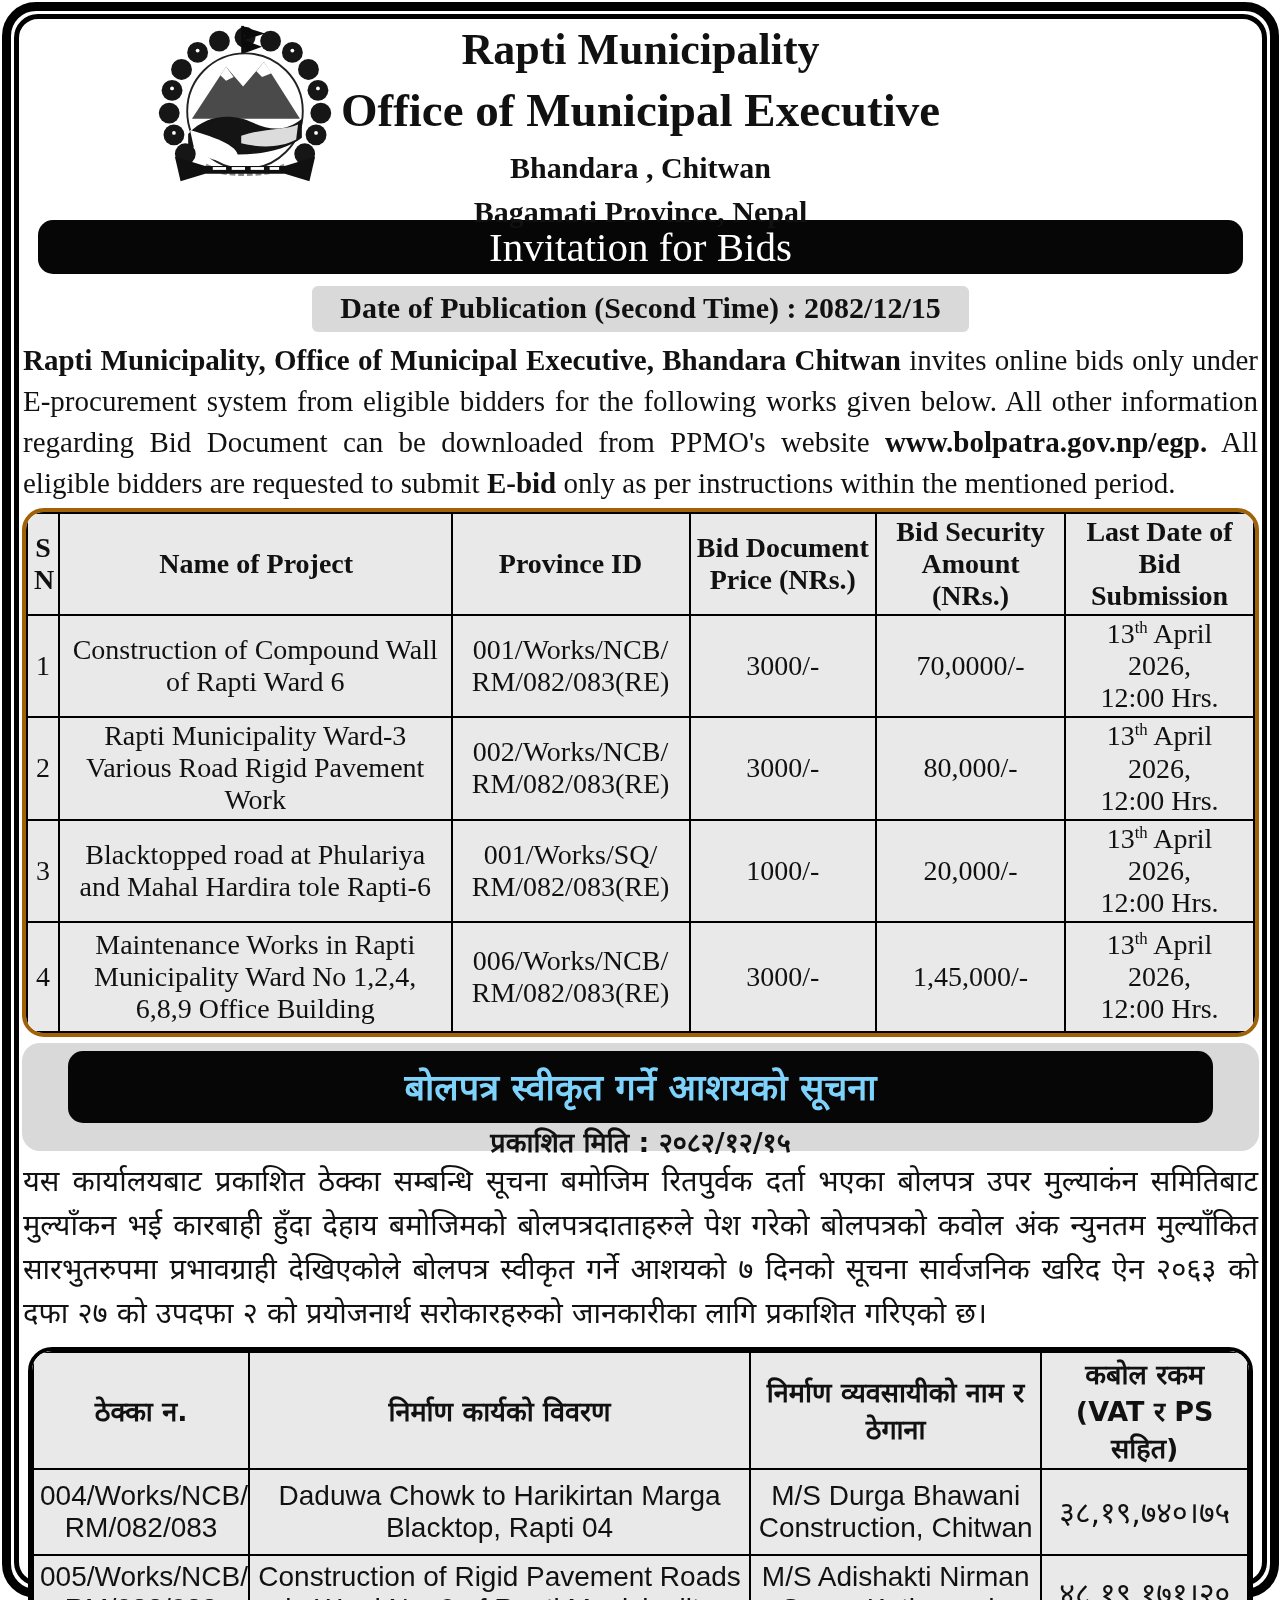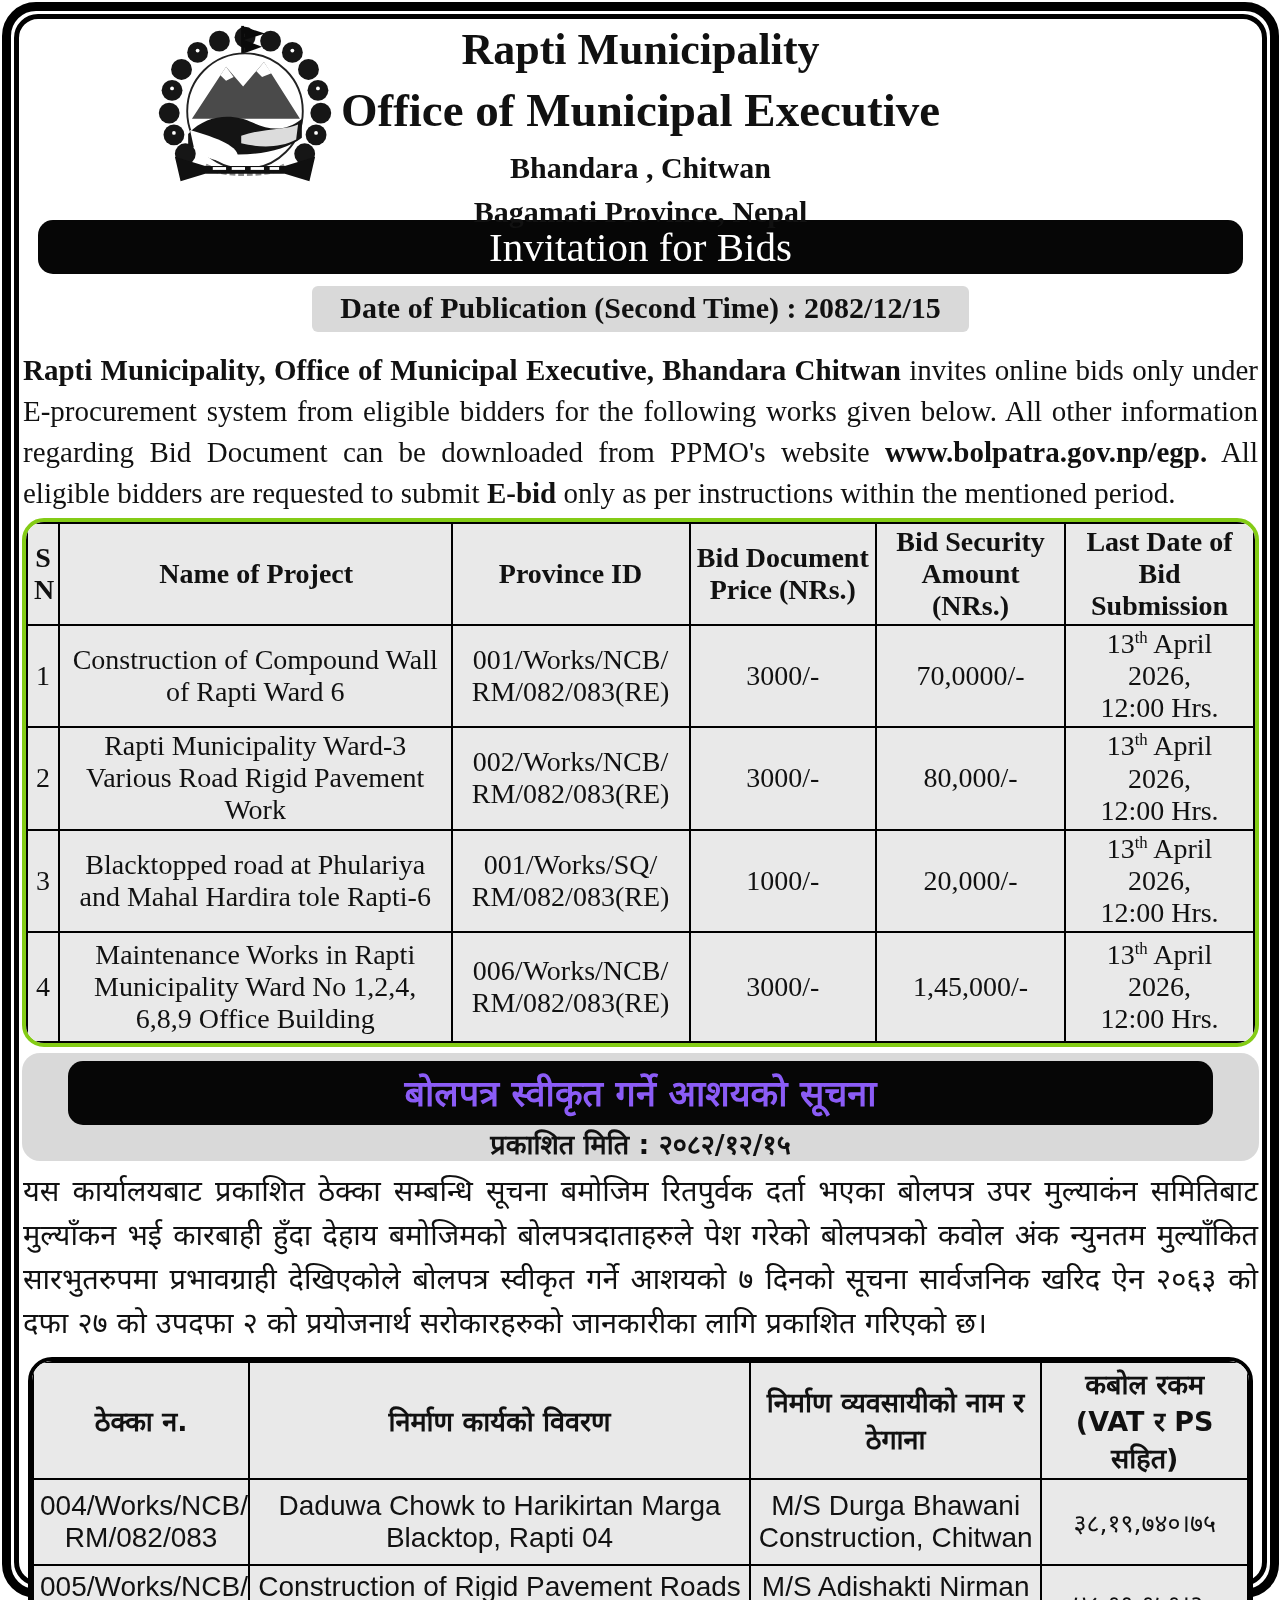--- a/index.html
+++ b/index.html
@@ -34,58 +34,58 @@
   .banner-black {
     margin: 8px 16px 0; height: 54px; background: #060606; border-radius: 15px;
     display: flex; align-items: center; justify-content: center;
     color: #fff; font-size: 41px; font-weight: normal;
   }
   .date-pill {
     width: max-content; margin: 12px auto 0; background: #d9d9d9; border-radius: 6px;
     padding: 5px 28px 7px; font-size: 30px; font-weight: bold;
   }
   .intro {
-    margin: 18px 1px 0; font-size: 29px; line-height: 41px; text-align: justify;
+    margin: 8px 1px 0; font-size: 29px; line-height: 41px; text-align: justify;
   }
 
   
-  .tbl-wrap1 { margin: 4px 0 0; border: 4px solid #84cc16; border-radius: 22px; overflow: hidden; }
+  .tbl-wrap1 { margin: 4px 0 0; border: 4px solid #a16207; border-radius: 22px; overflow: hidden; }
   .tbl-wrap2 { margin: 12px 6px 0; border: 4px solid #000; border-radius: 24px; overflow: hidden; }
   table { width: 100%; border-collapse: collapse; background: #e9e9e9; table-layout: fixed; }
   th, td {
     border: 2px solid #000; text-align: center; vertical-align: middle;
     font-size: 28px; padding: 2px 6px; overflow: hidden;
   }
   th { font-weight: bold; }
   .bid-table thead tr { height: 72px; }
   .bid-table tbody tr:nth-child(1) { height: 82px; }
   .bid-table tbody tr:nth-child(2) { height: 82px; }
   .bid-table tbody tr:nth-child(3) { height: 82px; }
   .bid-table tbody tr:nth-child(4) { height: 110px; }
   .bid-table sup { font-size: 60%; vertical-align: super; }
 
   .dev { font-family: "DejaVu Sans", sans-serif; }
   .band {
     margin-top: 6px; background: #d9d9d9; border-radius: 18px;
     padding: 8px 0 8px; height: 108px;
   }
   .banner-black2 {
-    margin: 0 46px; height: 64px; background: #060606; border-radius: 15px;
+    margin: 0 46px; height: 72px; background: #060606; border-radius: 15px;
     display: flex; align-items: center; justify-content: center;
-    color: #8b5cf6; font-size: 36px; font-weight: bold;
+    color: #7dd3fc; font-size: 36px; font-weight: bold;
   }
   .pub-date-np { text-align: center; font-size: 27px; font-weight: bold; }
   .np-para { margin: 8px 1px 0; font-size: 29px; line-height: 44px; text-align: justify; }
 
   .award-table thead tr { height: 90px; }
   .award-table tbody tr:nth-child(1) { height: 86px; }
   .award-table tbody tr:nth-child(2) { height: 76px; }
   .award-table thead th { font-family: "DejaVu Sans", sans-serif; font-size: 27px; }
   .award-table tbody td { font-family: "Liberation Sans", sans-serif; font-size: 28px; }
-  .award-table tbody td.amount { font-family: "DejaVu Sans", sans-serif; font-size: 25px; }
+  .award-table tbody td.amount { font-family: "DejaVu Sans", sans-serif; font-size: 30px; }
 </style>
 </head>
 <body>
 
 <div class="frame-outer"></div>
 <div class="frame-inner"></div>
 
 <div class="content">
 
   <div class="header">

